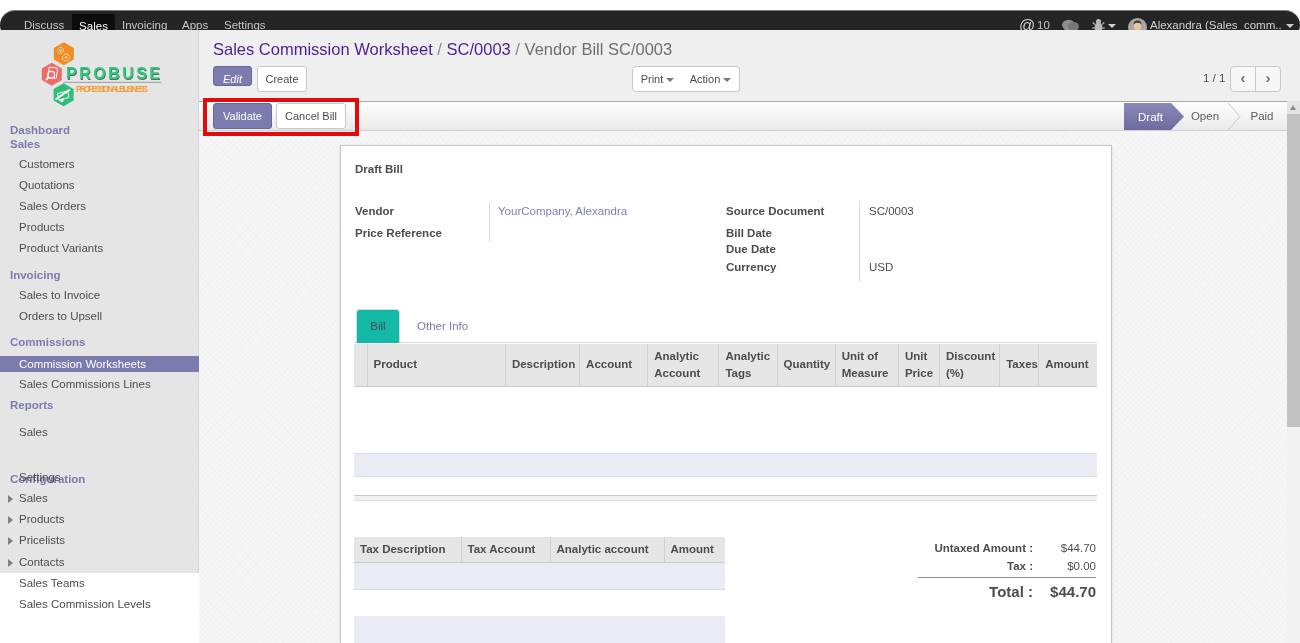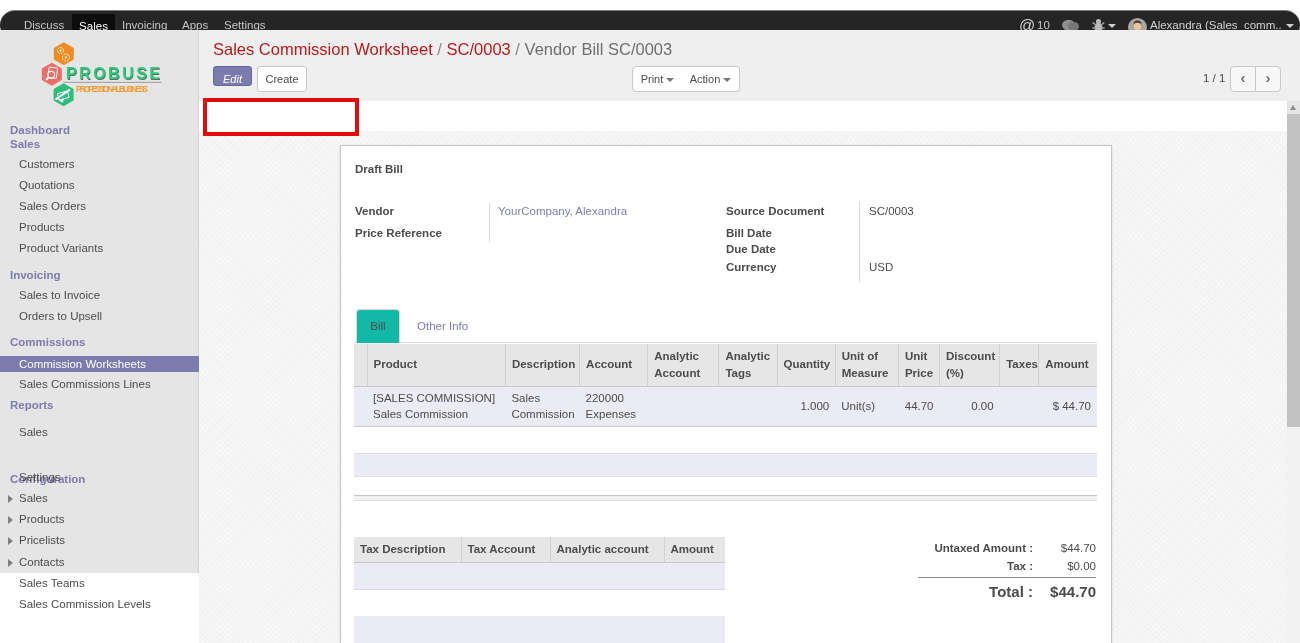--- a/index.html
+++ b/index.html
@@ -14,21 +14,21 @@
   
   .sidebar{position:absolute;left:0;top:30px;width:199px;height:543px;background:#e5e5e5;border-right:1px solid #d5d5d5;box-sizing:border-box;}
   .sb-h{position:absolute;left:10px;font-size:11.5px;font-weight:bold;color:#7d7bad;white-space:nowrap;line-height:15px;}
   .sb-i{position:absolute;left:19px;font-size:11.5px;color:#4c4c4c;white-space:nowrap;line-height:15px;}
   .sb-active{position:absolute;left:0;width:199px;height:16px;background:#7c7bad;}
   .sb-active span{position:absolute;left:19px;top:1px;font-size:11.5px;color:#fff;line-height:15px;white-space:nowrap;}
   .sb-caret{position:absolute;width:0;height:0;border-top:4px solid transparent;border-bottom:4px solid transparent;border-left:5px solid #808080;}
   
   .cpanel{position:absolute;left:199px;top:30px;width:1101px;height:71px;background:#f0efef;}
   .breadcrumb{position:absolute;left:14px;top:10px;font-size:16.5px;white-space:nowrap;}
-  .breadcrumb .lnk{color:#b91c1c;}
+  .breadcrumb .lnk{color:#4c1d95;}
   .breadcrumb .sep{color:#888;}
   .breadcrumb .last{color:#6f6f6f;}
   .btn{box-sizing:border-box;font-size:11px;text-align:center;display:inline-block;}
   .btn-primary{background:#7c7bad;color:#fff;border:1px solid #68669c;border-radius:3px;}
   .btn-default{background:#fff;color:#4c4c4c;border:1px solid #c8c8c8;border-radius:3px;}
   
   .statusbar{position:absolute;left:199px;top:101px;width:1088px;height:30px;background:linear-gradient(#ffffff,#e9e9e9);border-top:1px solid #a6a6a6;border-bottom:1px solid #cfcfcf;box-sizing:border-box;}
   .arrow-draft{position:absolute;left:925px;top:1px;width:60px;height:27px;background:linear-gradient(#8a89b8,#6d6b9e);color:#fff;font-size:11.5px;line-height:28px;text-align:left;padding-left:14px;box-sizing:border-box;clip-path:polygon(0 0,47px 0,100% 50%,47px 100%,0 100%);}
   .step{position:absolute;top:1px;height:27px;line-height:27px;font-size:11.5px;color:#5e5e5e;}
   .redbox{position:absolute;left:203px;top:98px;width:156px;height:38px;border:4px solid #e10b0b;box-sizing:border-box;z-index:50;}
@@ -163,20 +163,30 @@
     <div class="breadcrumb"><span class="lnk">Sales Commission Worksheet</span><span class="sep"> /  </span><span class="lnk">SC/0003</span><span class="sep"> /  </span><span class="last">Vendor Bill SC/0003</span></div>
     <div class="btn btn-primary abs" style="left:14px;top:36px;width:39px;height:20px;line-height:24px;font-style:italic;">Edit</div>
     <div class="btn btn-default abs" style="left:58px;top:36px;width:50px;height:26px;line-height:24px;">Create</div>
     <div class="btn btn-default abs" style="left:433px;top:36px;width:51px;height:26px;line-height:24px;border-radius:4px 0 0 4px;">Print <span class="caret" style="border-top-color:#777;"></span></div>
     <div class="btn btn-default abs" style="left:483px;top:36px;width:58px;height:26px;line-height:24px;border-radius:0 4px 4px 0;border-left:none;">Action <span class="caret" style="border-top-color:#777;"></span></div>
     <div class="abs" style="left:1004px;top:42px;font-size:11.5px;color:#4c4c4c;">1 / 1</div>
     <div class="btn btn-default abs" style="left:1031px;top:36px;width:26px;height:26px;line-height:22px;border-radius:4px 0 0 4px;background:#f7f7f7;color:#6f6f6f;font-weight:bold;font-size:15px;">‹</div>
     <div class="btn btn-default abs" style="left:1056px;top:36px;width:26px;height:26px;line-height:22px;border-radius:0 4px 4px 0;background:#f7f7f7;color:#6f6f6f;font-weight:bold;font-size:15px;">›</div>
   </div>
 
+  <div class="statusbar">
+    <div class="btn btn-primary abs" style="left:14px;top:1px;width:59px;height:26px;line-height:24px;">Validate</div>
+    <div class="btn btn-default abs" style="left:77px;top:1px;width:70px;height:26px;line-height:24px;">Cancel Bill</div>
+    <div class="arrow-draft">Draft</div>
+    <div class="step" style="left:982px;width:48px;text-align:center;">Open</div>
+    <svg class="abs" style="left:1028px;top:1px;" width="14" height="27" viewBox="0 0 14 27">
+        <path d="M1 0 L13 13.5 L1 27" stroke="#c9c9c9" stroke-width="1" fill="none"></path>
+      </svg>
+    <div class="step" style="left:1040px;width:46px;text-align:center;">Paid</div>
+  </div>
   <div class="redbox"></div>
 
   <div class="formarea">
     <div class="sheet">
       <div class="lbl" style="left:14px;top:16px;">Draft Bill</div>
 
       <div class="lbl" style="left:14px;top:58px;">Vendor</div>
       <div class="lbl" style="left:14px;top:80px;">Price Reference</div>
       <div class="vsep" style="left:148px;top:57px;height:39px;"></div>
       <div class="val" style="left:157px;top:58px;color:#7f7eb4;">YourCompany, Alexandra</div>
@@ -216,34 +226,20 @@
           <th>Account</th>
           <th>Analytic Account</th>
           <th>Analytic Tags</th>
           <th class="rnum">Quantity</th>
           <th>Unit of Measure</th>
           <th>Unit Price</th>
           <th>Discount (%)</th>
           <th>Taxes</th>
           <th class="rnum">Amount</th>
         </tr>
-        <tr class="rowstripe" style="height:40px;border-bottom:1px solid #cacada;">
-          <td style="padding:0;"></td>
-          <td>[SALES COMMISSION]<br>Sales Commission</td>
-          <td>Sales<br>Commission</td>
-          <td>220000<br>Expenses</td>
-          <td></td>
-          <td></td>
-          <td class="rnum">1.000</td>
-          <td>Unit(s)</td>
-          <td class="rnum">44.70</td>
-          <td class="rnum">0.00</td>
-          <td></td>
-          <td class="rnum">$ 44.70</td>
-        </tr>
       </tbody>
         </table>
 
       <div class="abs rowstripe" style="left:13px;top:307px;width:743px;height:24px;border-top:1px solid #dedeea;border-bottom:1px solid #dedeea;box-sizing:border-box;"></div>
 
       <div class="abs" style="left:13px;top:349px;width:743px;height:6px;border-top:1px solid #c6c6c6;border-bottom:1px solid #dedede;background:#f1f1f1;box-sizing:border-box;"></div>
 
       <table class="list" style="left:13px;top:391px;width:371px;">
         <colgroup>
             <col style="width:107px;">

